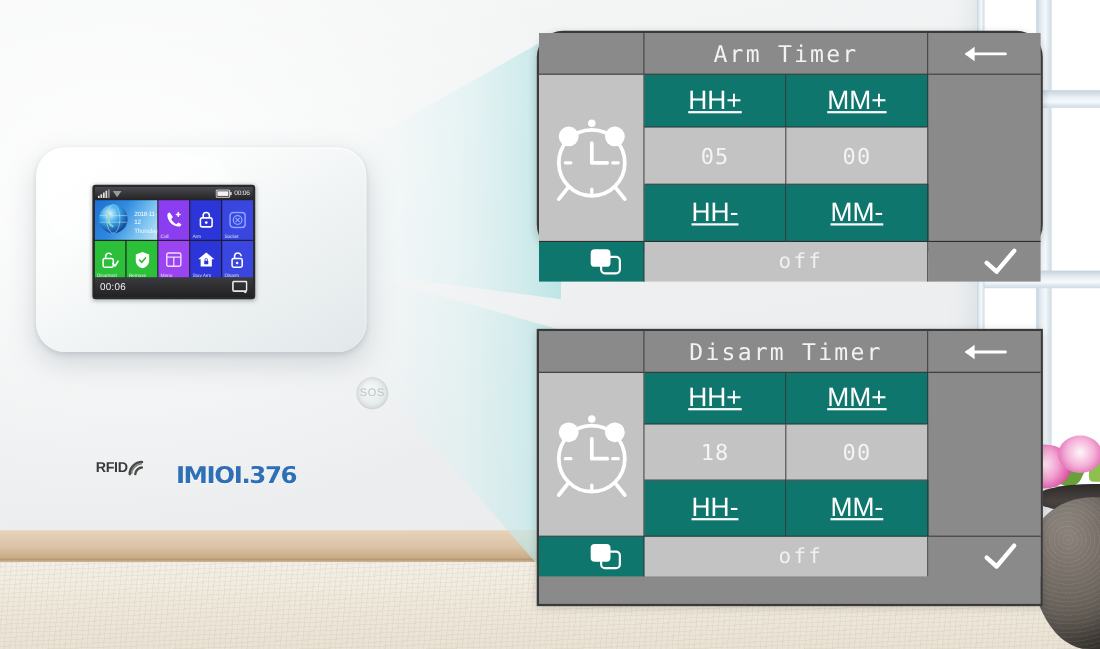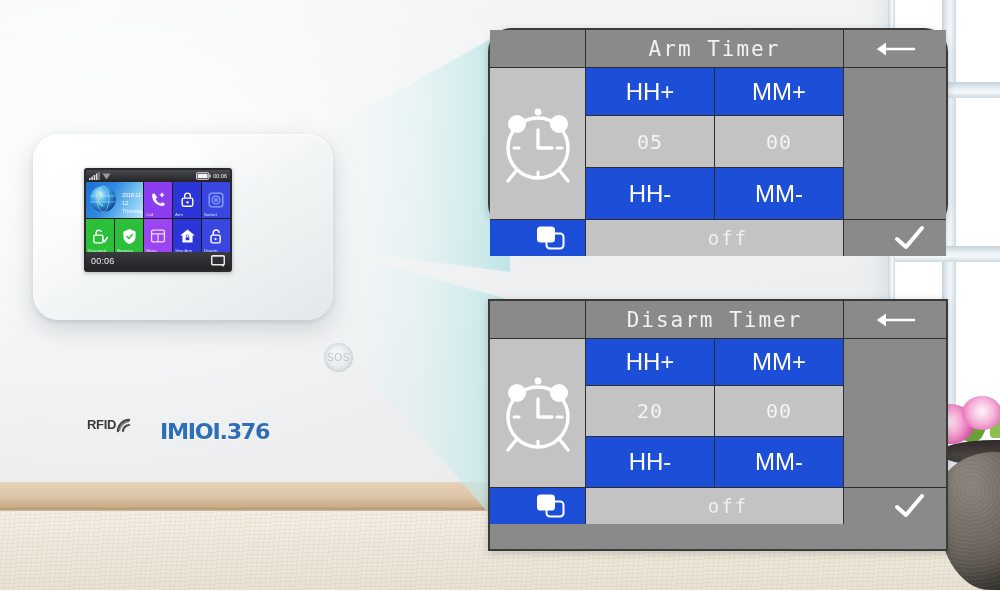--- a/index.html
+++ b/index.html
@@ -176,21 +176,21 @@
   .cell {
     display: flex; align-items: center; justify-content: center;
     border-right: 1.5px solid #2e2e2e;
     border-bottom: 1.5px solid #2e2e2e;
     font-family: "DejaVu Sans Mono", monospace;
     color: #ffffff;
     overflow: hidden;
   }
   .c-gray   { background: #8a8a8a; }
   .c-ltgray { background: #c3c3c3; }
-  .c-teal   { background: #1d4ed8; }
+  .c-teal   { background: #0f766e; text-decoration: underline; }
   .c-title  { font-size: 21px; letter-spacing: 2px; color: #f2f2f2; }
   .c-btn    { font-family: "Liberation Sans", sans-serif; font-size: 24px; font-weight: 500; }
   .c-val    { font-size: 20px; color: #f4f4f4; letter-spacing: 1px; }
   .c-off    { font-size: 19px; color: #f0f0f0; letter-spacing: 2px; }
   .noright  { border-right: none; }
   .nobottom { border-bottom: none; padding-left: 27px; }
 
   .clock-cell { grid-row: span 3; }
   .side-tall  { grid-row: span 3; }
 
@@ -462,21 +462,21 @@
         <circle cx="38" cy="10" r="3.4" fill="#fff"></circle>
         <path d="M38 28 V46 H52" fill="none" stroke="#fff" stroke-width="3.4" stroke-linecap="round" stroke-linejoin="round"></path>
         <path d="M38 70 v5 M14 46 h5 M57 46 h5" stroke="#fff" stroke-width="3" stroke-linecap="round"></path>
         <path d="M16 69 L8 79 M60 69 L68 79" stroke="#fff" stroke-width="3.4" stroke-linecap="round"></path>
       </svg>
     </div>
     <div class="cell c-teal c-btn">HH+</div>
     <div class="cell c-teal c-btn">MM+</div>
     <div class="cell c-gray noright side-tall"></div>
 
-    <div class="cell c-ltgray c-val">20</div>
+    <div class="cell c-ltgray c-val">18</div>
     <div class="cell c-ltgray c-val">00</div>
 
     <div class="cell c-teal c-btn">HH-</div>
     <div class="cell c-teal c-btn">MM-</div>
 
     <div class="cell c-teal nobottom">
       <svg width="34" height="28" viewBox="0 0 34 28">
         <rect x="12.5" y="9.5" width="17" height="15" rx="3.4" fill="none" stroke="#fff" stroke-width="2"></rect>
         <rect x="3" y="2.6" width="18" height="16" rx="3.6" fill="#fff"></rect>
       </svg>

